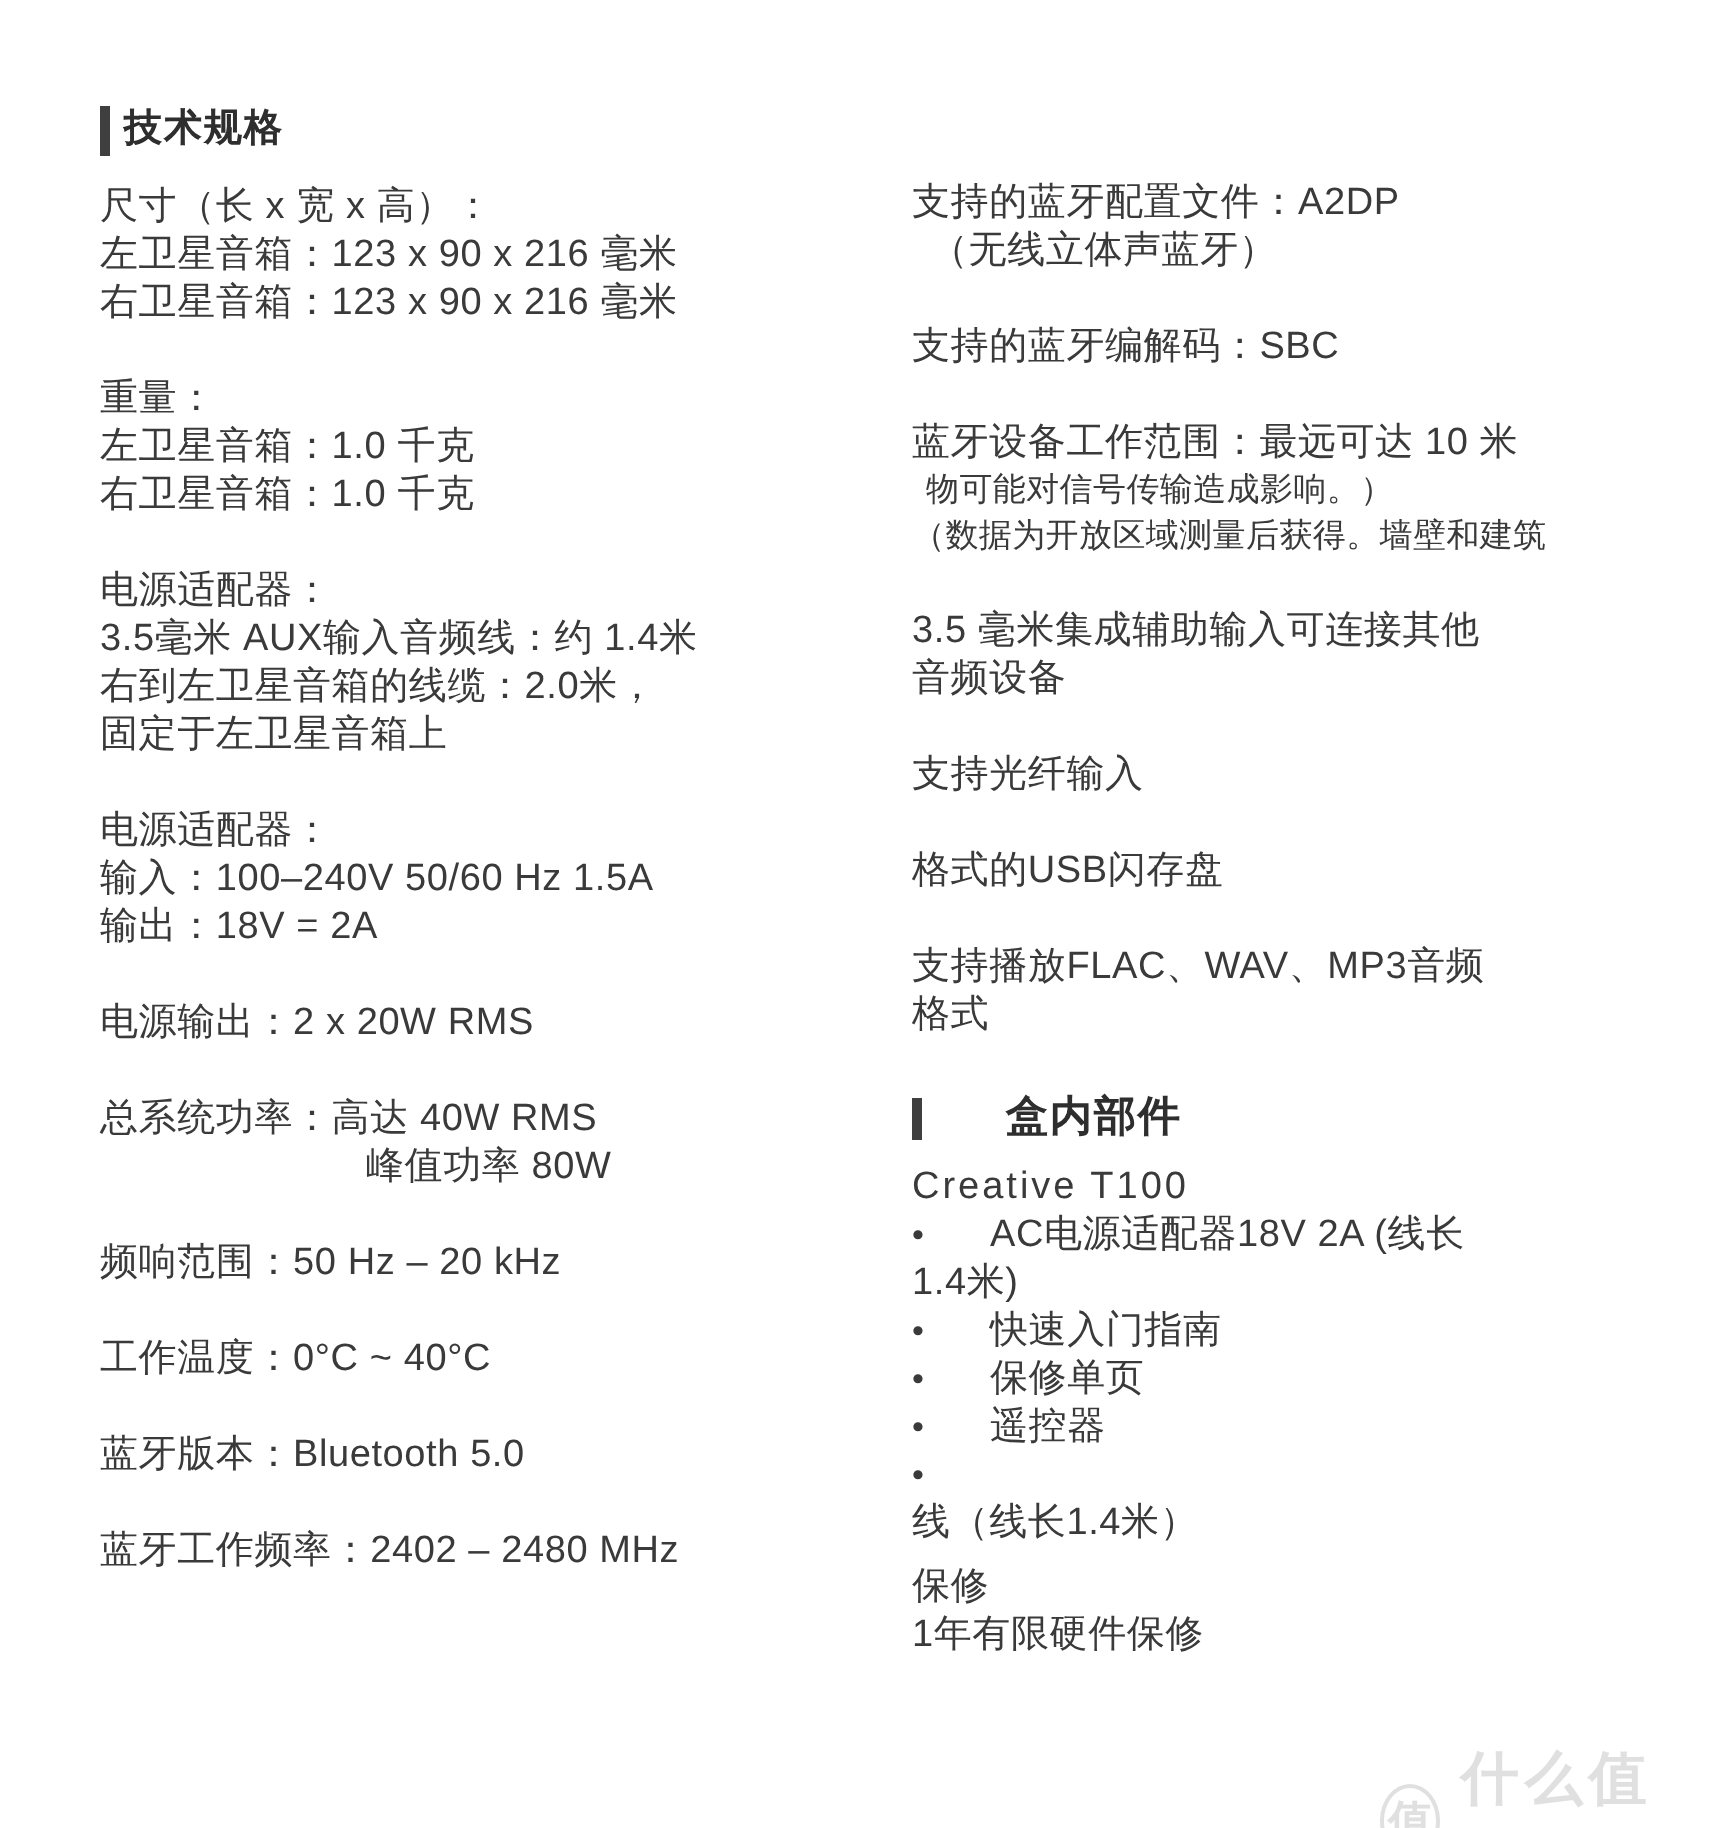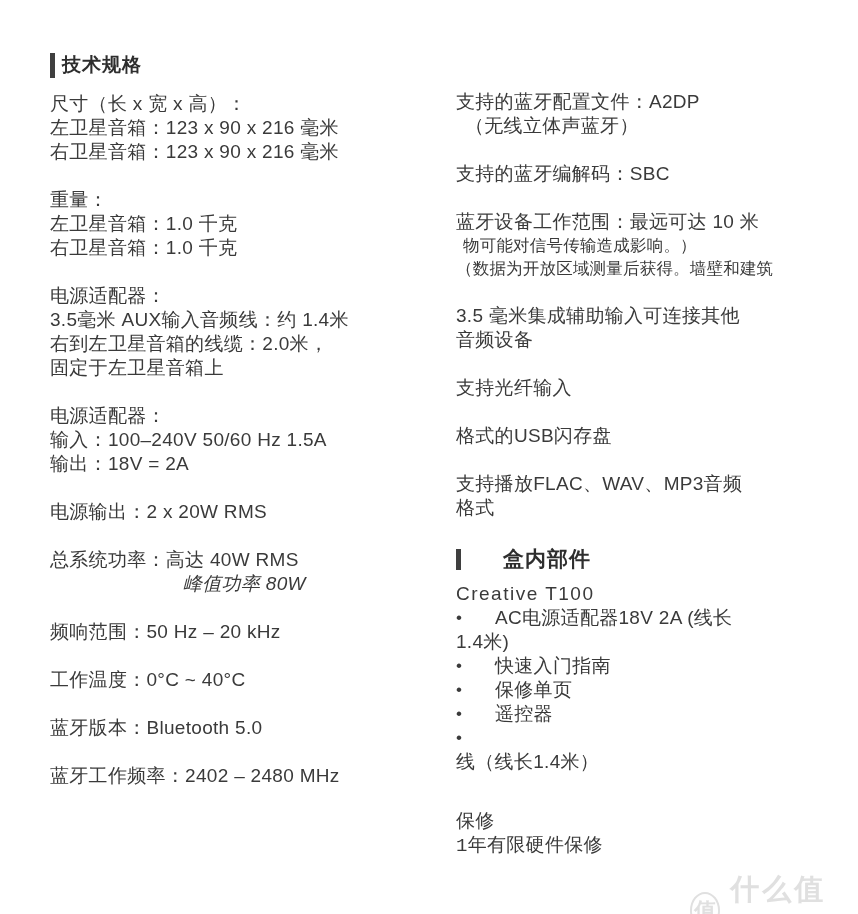--- a/index.html
+++ b/index.html
@@ -36,36 +36,36 @@
   .box-heading { font-size: 21px; margin: 10px 0 8px 0; gap: 36px; }
   .box-heading .bar { height: 21px; margin-right: 6px; }
 
   .block { margin: 0 0 24px 0; }
   .line {
     font-size: 19px;
     line-height: 24px;
     letter-spacing: 0.3px;
     white-space: nowrap;
   }
-  .indent-power { padding-left: 133px; font-style: italic; }
+  .indent-power { padding-left: 133px; }
   .indent-paren { padding-left: 9px; }
 
   .note-line {
     font-size: 16.5px;
     line-height: 23px;
     letter-spacing: 0.2px;
     white-space: nowrap;
   }
   .indent-note { padding-left: 7px; }
 
   .product { letter-spacing: 1.5px; }
   .bullet-line { display: flex; }
   .bullet { display: inline-block; width: 39px; font-size: 17px; }
 
-  .warranty { margin-top: 36px; font-family: Liberation Mono, monospace; }
+  .warranty { margin-top: 8px; }
 
   .watermark {
     position: absolute;
     left: 690px;
     top: 870px;
     display: flex;
     align-items: center;
     color: #e0e0e0;
   }
   .wm-badge {

